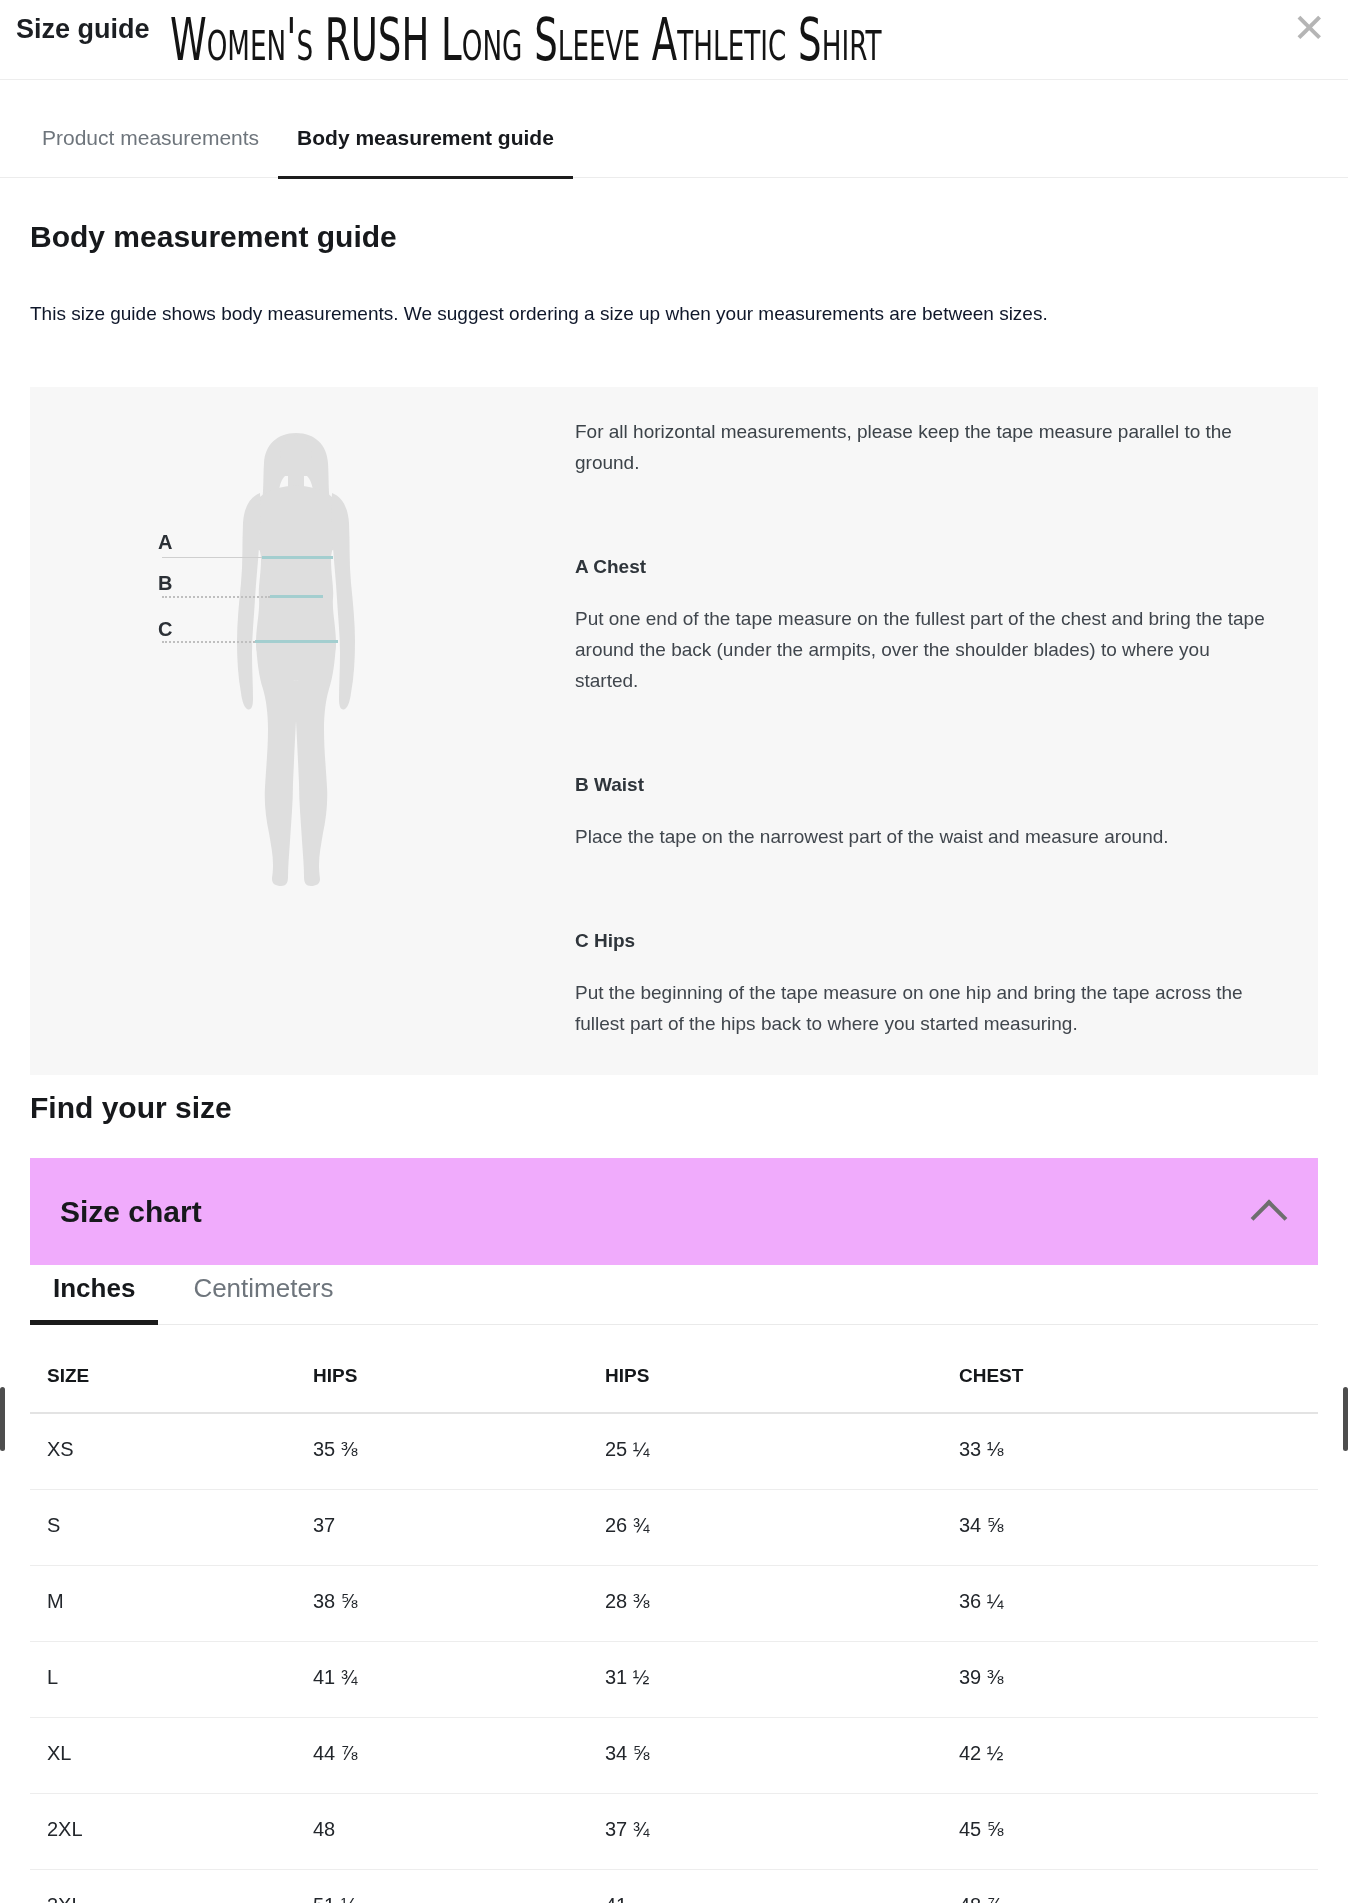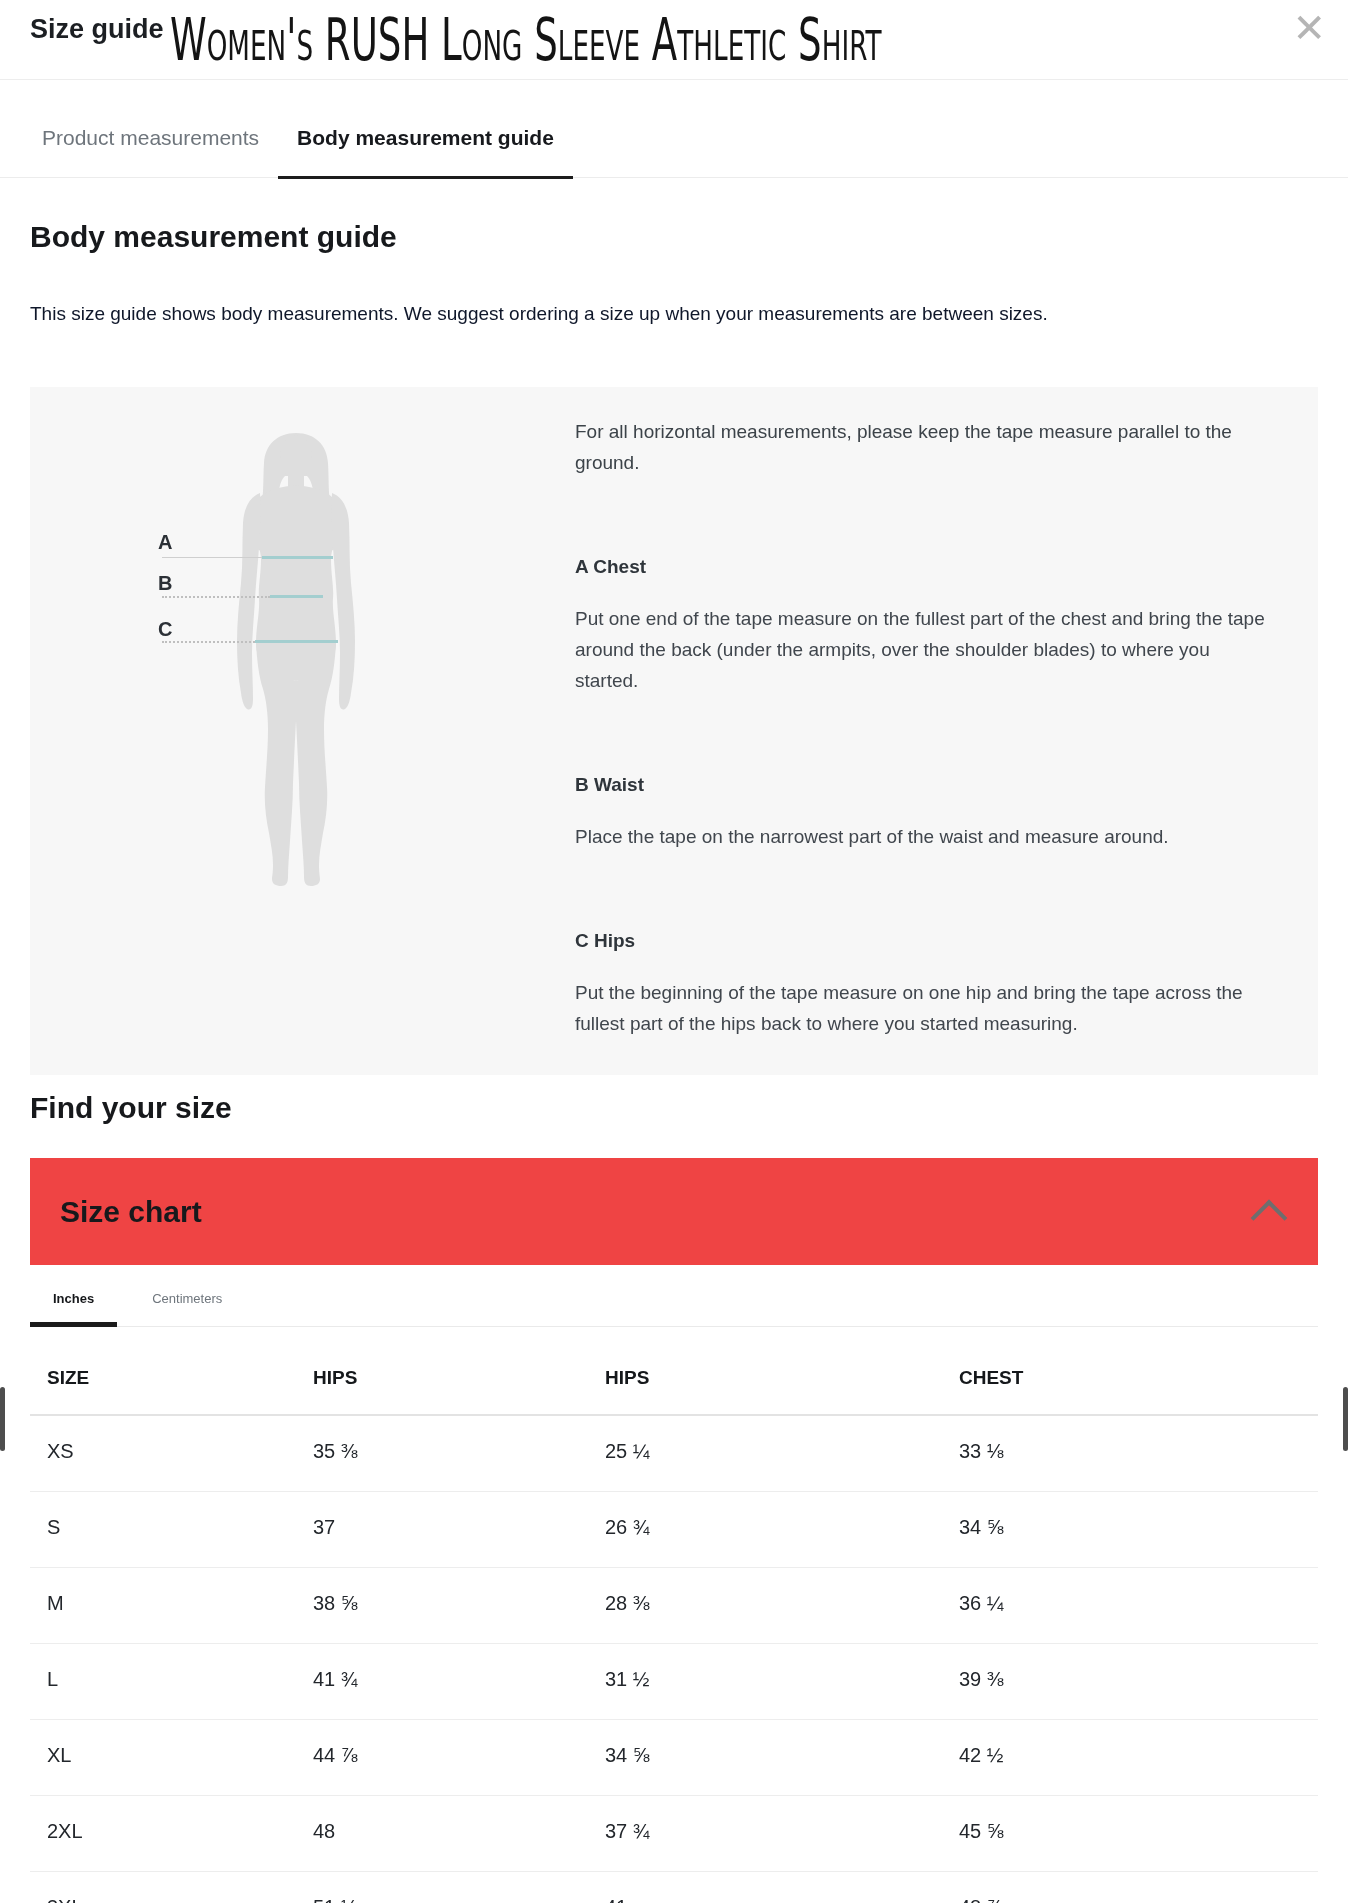--- a/index.html
+++ b/index.html
@@ -2,21 +2,21 @@
 <html><head>
 <meta charset="utf-8">
 <style>
   * { box-sizing: border-box; margin: 0; padding: 0; }
   html,body { background:#fff; }
   body { font-family: "Liberation Sans", sans-serif; color:#23272c; }
   .page { position:relative; width:1348px; height:1903px; margin:0 auto; background:#fff; overflow:hidden; }
 
   
   .modal-header { position:relative; height:80px; border-bottom:1px solid #ededed; }
-  .size-guide-label { position:absolute; left:30px; top:14px; font-size:27px; font-weight:700; color:#1c1f23; }
+  .size-guide-label { position:absolute; left:16px; top:14px; font-size:27px; font-weight:700; color:#1c1f23; }
   .product-title { position:absolute; left:170px; top:4px; font-size:58px; line-height:1.25;
       font-family:"DejaVu Sans", sans-serif; font-variant:small-caps; font-weight:500; color:#141414;
       transform:scaleX(0.64); transform-origin:0 0; white-space:nowrap; z-index:2; }
   .close-btn { position:absolute; right:22px; top:8px; background:none; border:none; cursor:pointer;
       font-size:40px; line-height:1; color:#b5b5b5; font-family:"DejaVu Sans", sans-serif; }
 
   
   .tabs { display:flex; padding:32px 23px 0; border-bottom:1px solid #ececec; }
   .tab { padding:14px 19px 26px; font-size:21px; color:#6e757c; cursor:pointer; }
   .tab.active { font-weight:700; color:#17191d; border-bottom:3px solid #1d1d1d; margin-bottom:-2px; }
@@ -34,28 +34,28 @@
   .m-leader-dot { position:absolute; height:0; border-top:2px dotted #bfbfbf; }
   .m-teal { position:absolute; height:3px; }
 
   .instructions { position:absolute; left:545px; top:29px; width:700px; }
   .instructions .note { font-size:19px; line-height:31px; color:#3c4349; }
   .instructions h3 { margin:78px 0 25px; font-size:19px; font-weight:700; color:#2f353b; }
   .instructions p.desc { font-size:19px; line-height:31px; color:#40464d; }
 
   
   h2.find-heading { font-size:30px; font-weight:700; color:#17191c; margin:16px 30px 0; }
-  .chart-bar { margin:33px 30px 0; height:107px; background:#ef4444; display:flex; align-items:center;
+  .chart-bar { margin:33px 30px 0; height:107px; background:#f0abfc; display:flex; align-items:center;
       padding:0 30px; cursor:pointer; }
   .chart-bar-title { font-size:30px; font-weight:700; color:#17191c; }
   .chevron-up { margin-left:auto; width:26px; height:26px; border-left:4px solid #6e6e6e;
       border-top:4px solid #6e6e6e; transform:rotate(45deg); margin-top:12px; margin-right:6px; }
 
   .unit-tabs { margin:0 30px; display:flex; gap:12px; border-bottom:1px solid #eaeaea; }
-  .unit-tab { padding:26px 23px 16px; font-size:13px; color:#6e757c; cursor:pointer;
+  .unit-tab { padding:8px 23px 16px; font-size:26px; color:#6e757c; cursor:pointer;
       border-bottom:5px solid transparent; margin-bottom:-1px; }
   .unit-tab.active { font-weight:700; color:#16181b; border-bottom-color:#1b1b1b; }
 
   table.size-table { margin:0 30px; width:1288px; border-collapse:collapse; }
   table.size-table th { text-align:left; font-size:19px; font-weight:700; color:#15181b;
       padding:40px 0 25px; border-bottom:2px solid #e3e3e3; }
   table.size-table td { font-size:20px; color:#23272c; padding:24px 0 28px; border-bottom:1px solid #ededed; }
   table.size-table th:first-child, table.size-table td:first-child { padding-left:17px; }
   table.size-table tr:last-child td { border-bottom:none; }
 

